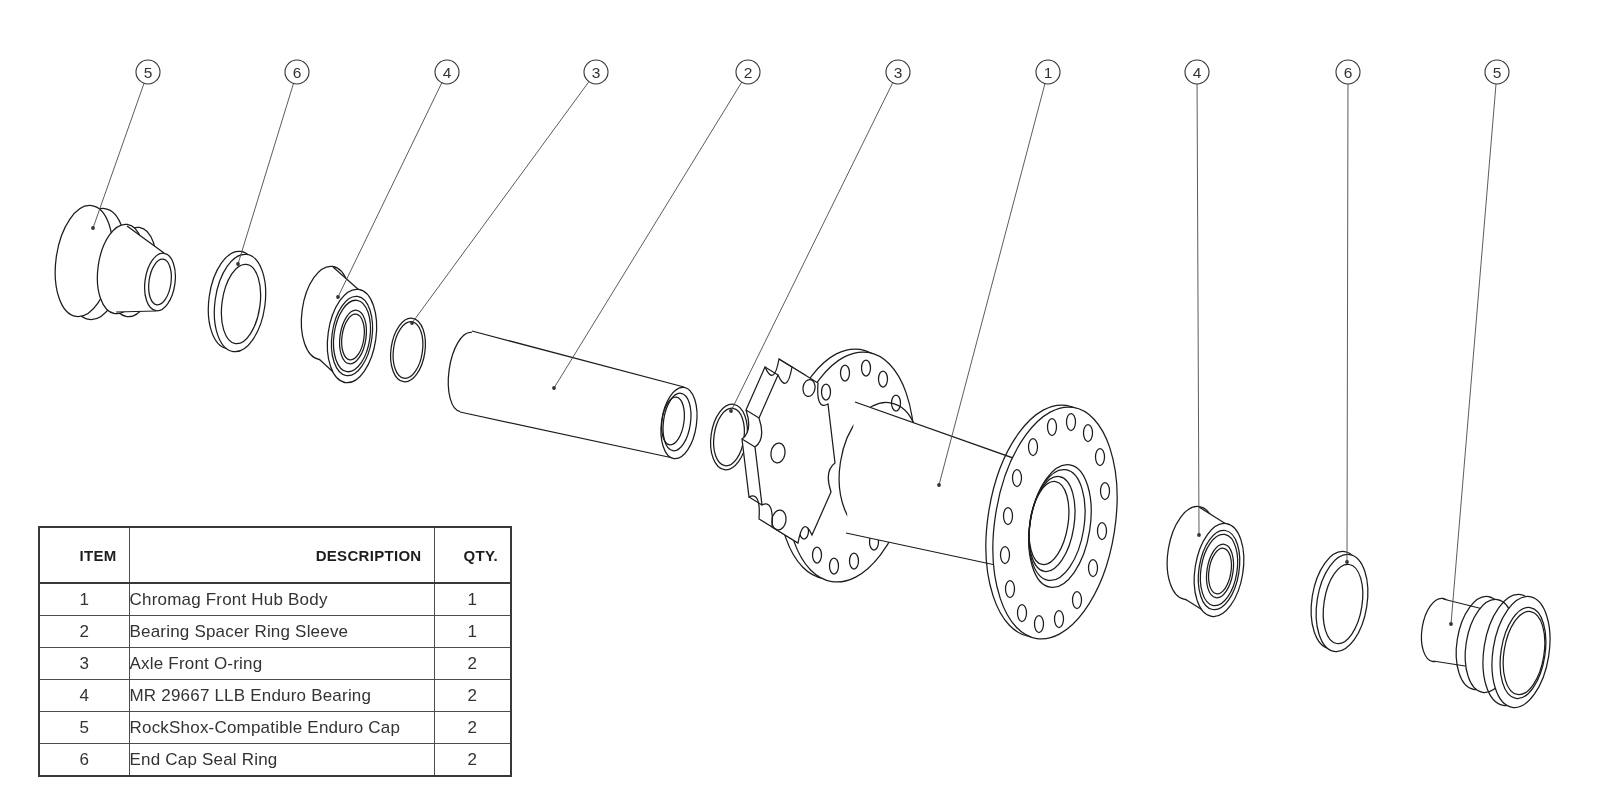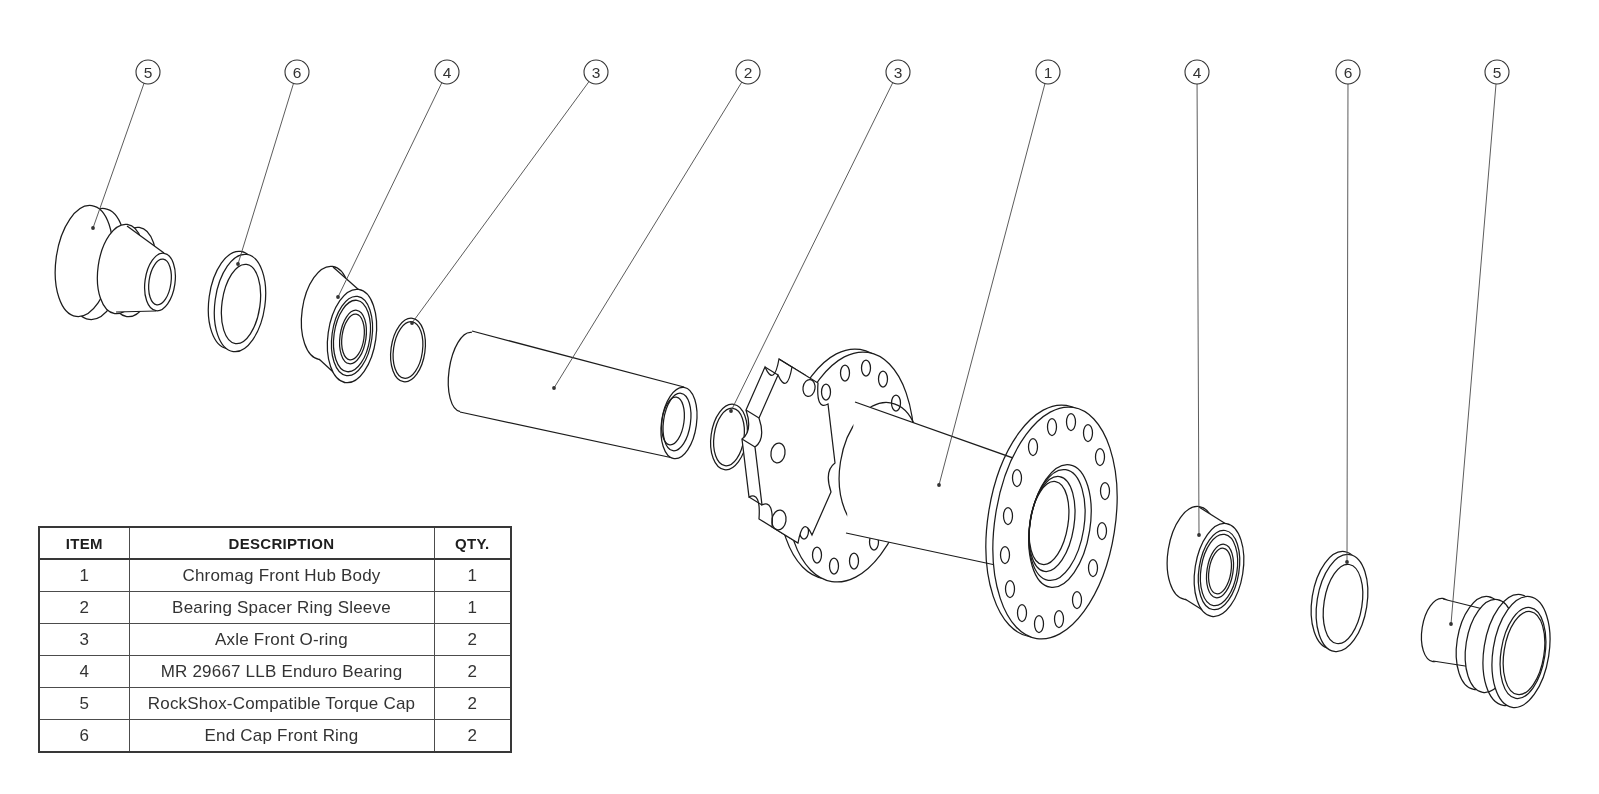--- a/index.html
+++ b/index.html
@@ -9,24 +9,24 @@
   .part{stroke:#1c1c1c;stroke-width:1.25;fill:none;}
   .fillw{fill:#ffffff;}
   .noline{stroke:none;}
   .leader{stroke:#4a4a4a;stroke-width:0.9;fill:none;}
   .dot{fill:#333;stroke:none;}
   .balloon{fill:#ffffff;stroke:#333;stroke-width:1.1;}
   .balloon-label{fill:#333;font-size:15.5px;text-anchor:middle;font-family:"Liberation Sans",sans-serif;}
   table.bom{position:absolute;left:38px;top:526px;width:472px;border-collapse:collapse;
             table-layout:fixed;background:#fff;border:2px solid #383838;}
   table.bom th{border:1px solid #4c4c4c;border-bottom:2px solid #383838;height:30px;
-               font-size:15px;font-weight:bold;color:#1e1e1e;letter-spacing:.3px;text-align:center;padding:0;}
+               font-size:15px;font-weight:bold;color:#1e1e1e;letter-spacing:.3px;text-align:right;padding:12px;}
   table.bom td{border:1px solid #4c4c4c;height:31px;font-size:17px;color:#333;padding:0;}
   td.c{text-align:center;}
-  td.d{text-align:center;padding-left:7px;letter-spacing:.2px;}
+  td.d{text-align:left;padding-left:7px;letter-spacing:.2px;}
 </style>
 </head>
 <body>
 
 <div class="page">
 
 <svg width="1599" height="794" viewBox="0 0 1599 794">
 
   <g>
     <ellipse class="part" cx="97" cy="264" rx="28" ry="56" transform="rotate(8 97 264)"></ellipse>
@@ -253,23 +253,23 @@
         <td class="d">Axle Front O-ring</td>
         <td class="c">2</td>
       </tr>
       <tr>
         <td class="c">4</td>
         <td class="d">MR 29667 LLB Enduro Bearing</td>
         <td class="c">2</td>
       </tr>
       <tr>
         <td class="c">5</td>
-        <td class="d">RockShox-Compatible Torque Cap</td>
+        <td class="d">RockShox-Compatible Enduro Cap</td>
         <td class="c">2</td>
       </tr>
       <tr>
         <td class="c">6</td>
-        <td class="d">End Cap Front Ring</td>
+        <td class="d">End Cap Seal Ring</td>
         <td class="c">2</td>
       </tr>
     </tbody>
   </table>
 </div>
 
 </body></html>

